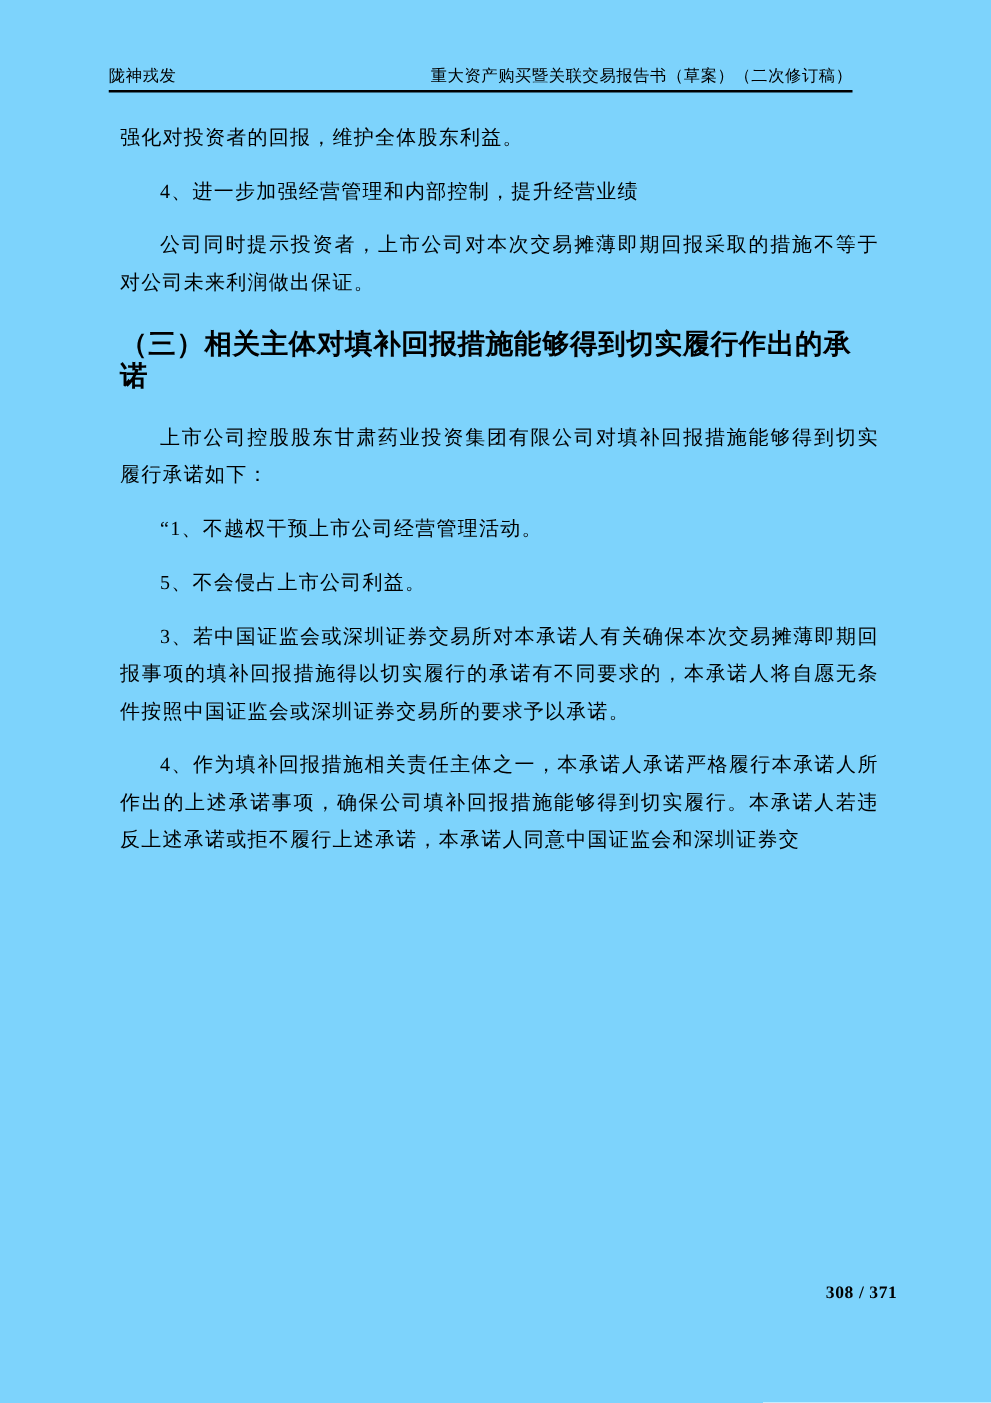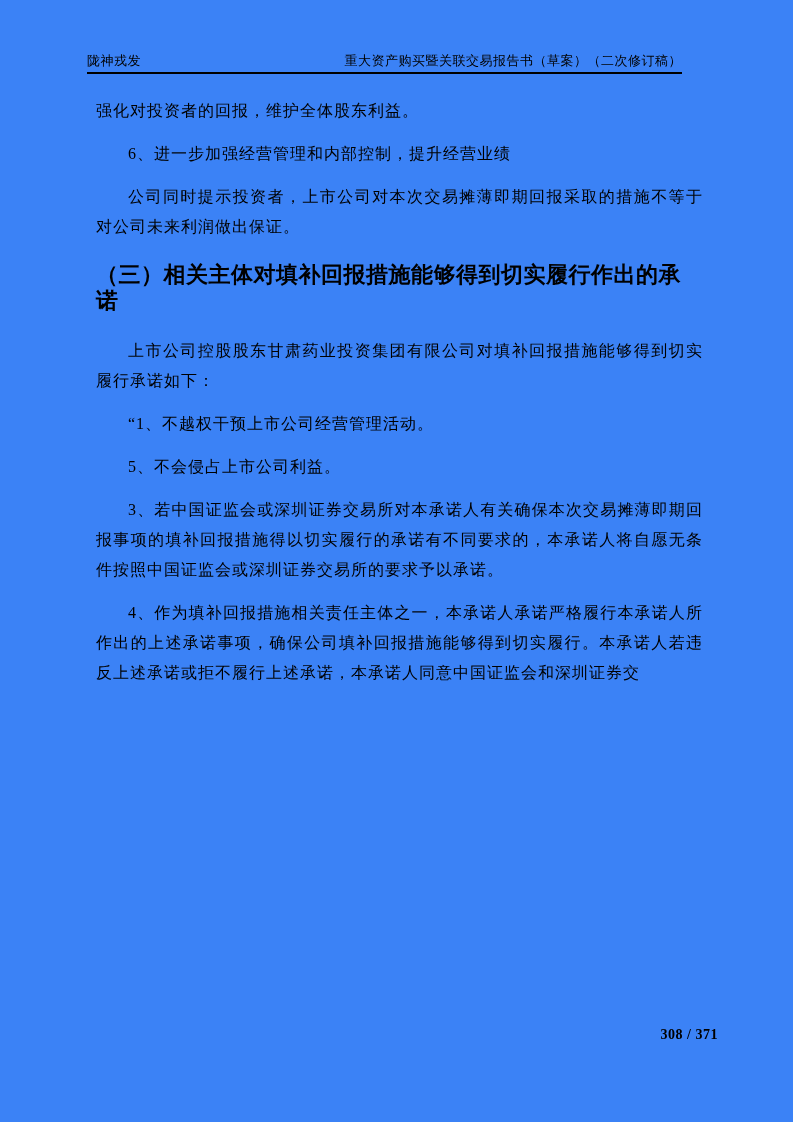--- a/index.html
+++ b/index.html
@@ -4,21 +4,21 @@
 <style>
   html, body {
     margin: 0;
     padding: 0;
     background: #ffffff;
   }
   .page {
     position: relative;
     width: 793px;
     height: 1122px;
-    background: #3b82f6;
+    background: #7dd3fc;
     color: #000000;
     font-family: "Liberation Serif", "DejaVu Serif", serif;
     overflow: hidden;
   }
   .page-header {
     position: absolute;
     left: 87px;
     top: 52px;
     width: 595px;
     display: flex;
@@ -39,20 +39,21 @@
     line-height: 30px;
     text-align: justify;
     letter-spacing: 1px;
   }
   .para {
     margin: 0 0 13px 0;
     text-indent: 2em;
   }
   .para.no-indent {
     text-indent: 0;
+    font-family: Liberation Mono, monospace;
   }
   .section-heading {
     margin: 20px 0 22px 0;
     font-family: "Liberation Sans", "DejaVu Sans", sans-serif;
     font-weight: bold;
     font-size: 22px;
     line-height: 26px;
     letter-spacing: 0.5px;
     text-align: left;
     text-indent: 0;
@@ -71,21 +72,21 @@
 
 <div class="page">
 
   <header class="page-header">
     <span>陇神戎发</span>
     <span>重大资产购买暨关联交易报告书（草案）（二次修订稿）</span>
   </header>
 
   <main class="doc-body">
     <p class="para no-indent">强化对投资者的回报，维护全体股东利益。</p>
-    <p class="para">6、进一步加强经营管理和内部控制，提升经营业绩</p>
+    <p class="para">4、进一步加强经营管理和内部控制，提升经营业绩</p>
     <p class="para">公司同时提示投资者，上市公司对本次交易摊薄即期回报采取的措施不等于对公司未来利润做出保证。</p>
     <h2 class="section-heading">（三）相关主体对填补回报措施能够得到切实履行作出的承诺</h2>
     <p class="para">上市公司控股股东甘肃药业投资集团有限公司对填补回报措施能够得到切实履行承诺如下：</p>
     <p class="para">“1、不越权干预上市公司经营管理活动。</p>
     <p class="para">5、不会侵占上市公司利益。</p>
     <p class="para">3、若中国证监会或深圳证券交易所对本承诺人有关确保本次交易摊薄即期回报事项的填补回报措施得以切实履行的承诺有不同要求的，本承诺人将自愿无条件按照中国证监会或深圳证券交易所的要求予以承诺。</p>
     <p class="para">4、作为填补回报措施相关责任主体之一，本承诺人承诺严格履行本承诺人所作出的上述承诺事项，确保公司填补回报措施能够得到切实履行。本承诺人若违反上述承诺或拒不履行上述承诺，本承诺人同意中国证监会和深圳证券交</p>
   </main>
 
   <footer class="page-footer">

